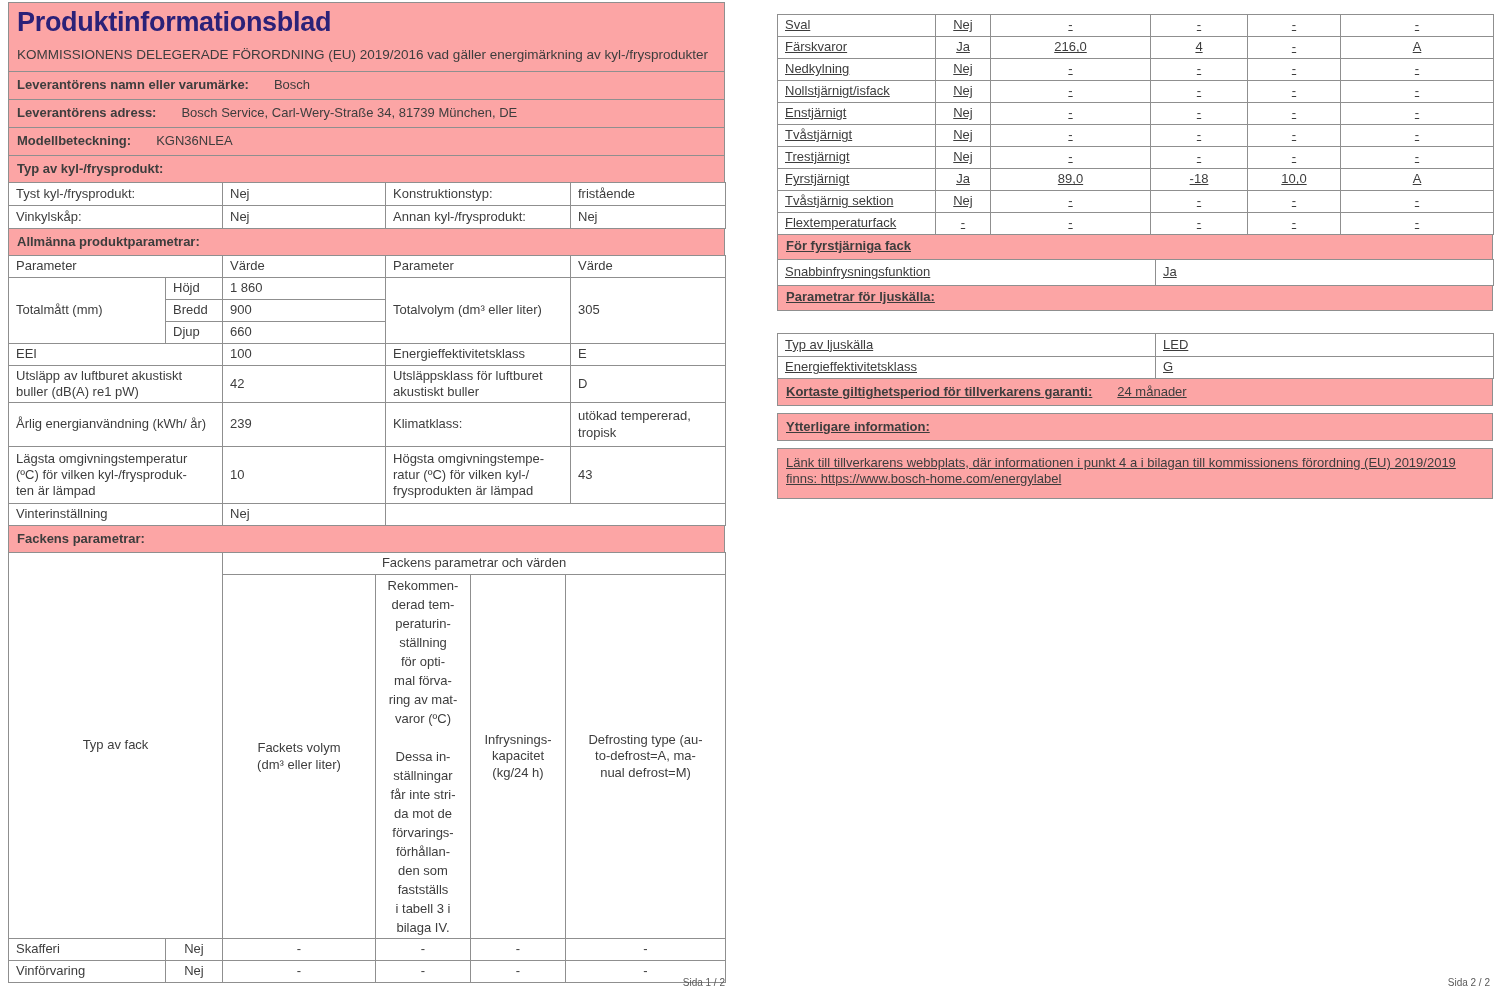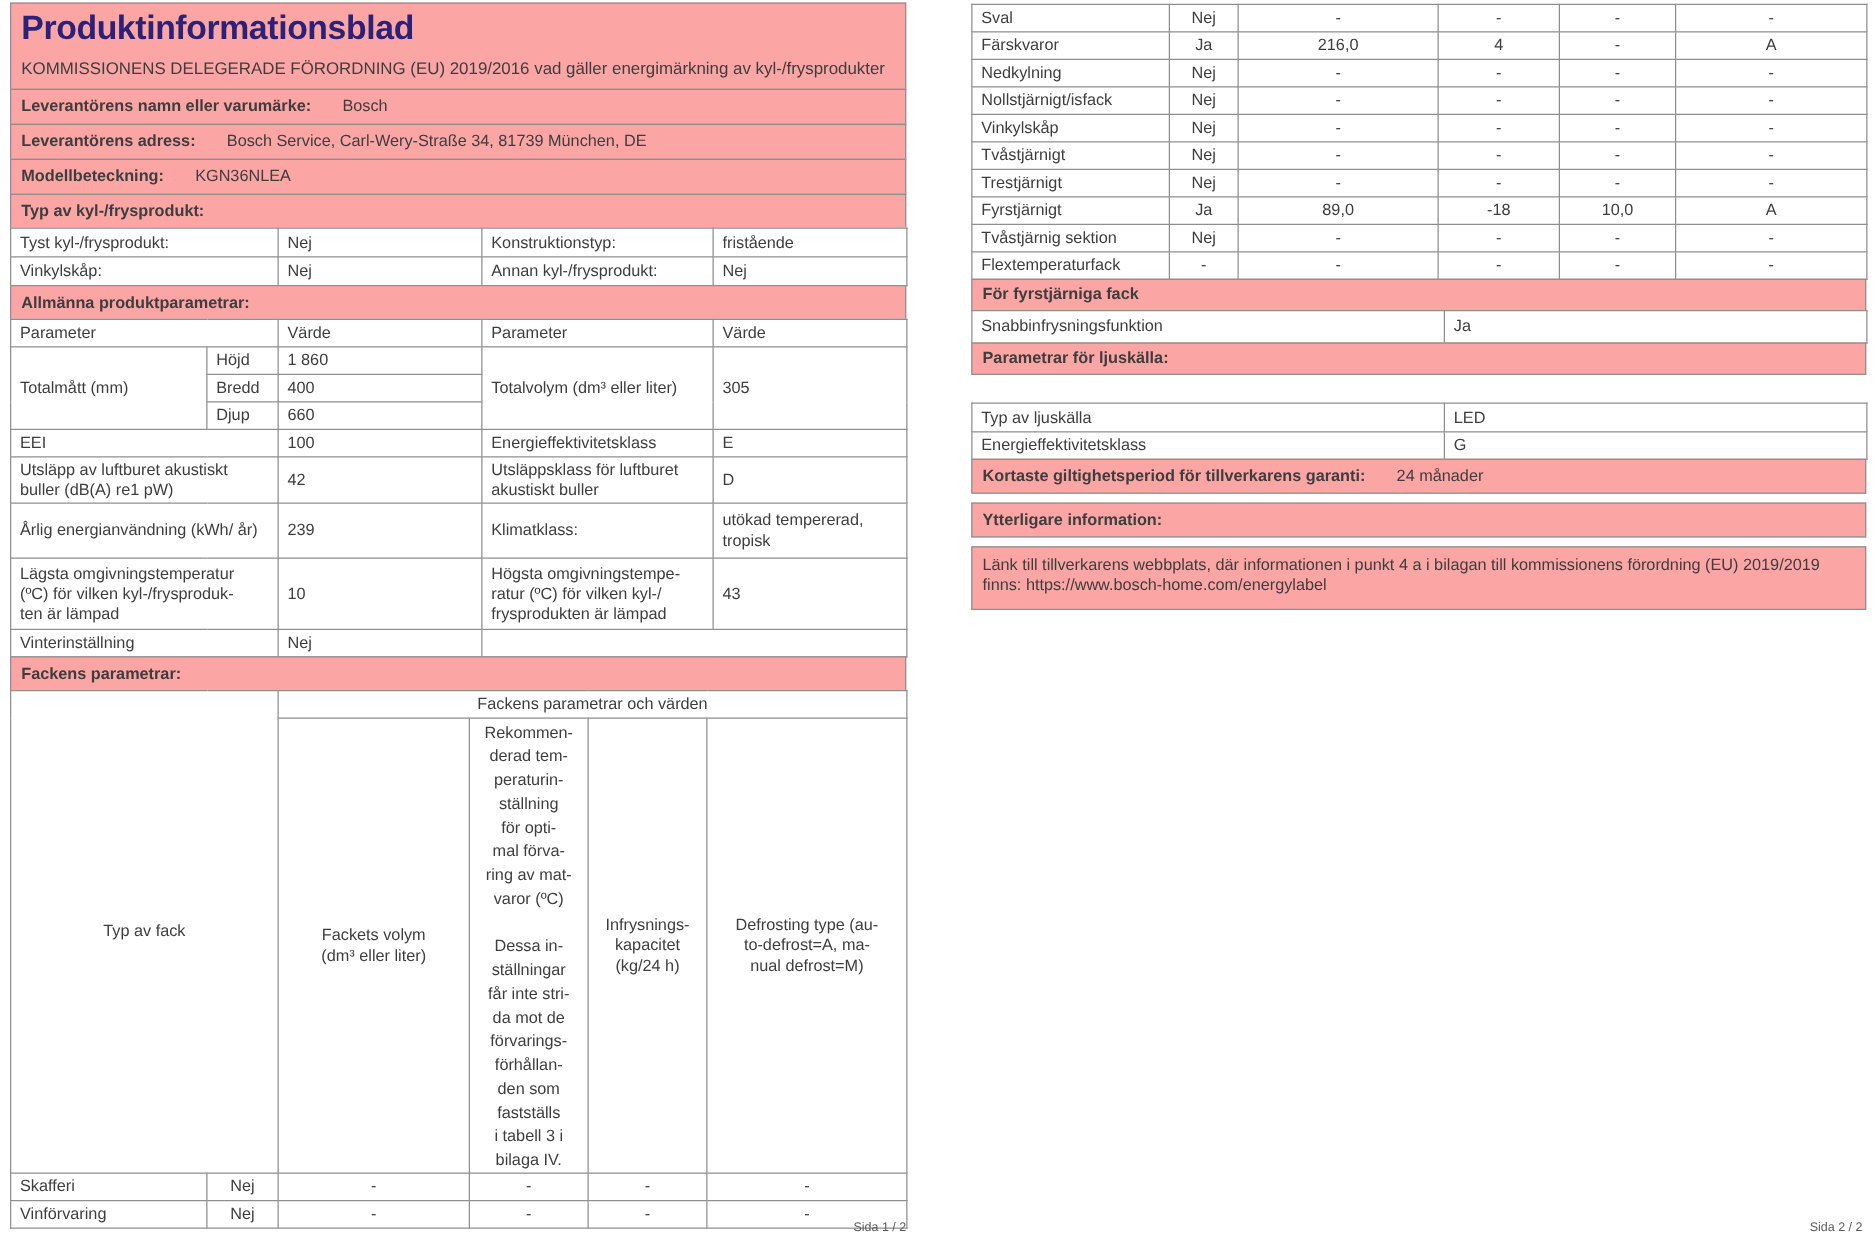--- a/index.html
+++ b/index.html
@@ -4,21 +4,21 @@
 <style>
   * { box-sizing: border-box; margin: 0; padding: 0; }
   html, body { background: #ffffff; }
   .canvas {
     position: relative; width: 1500px; height: 986px; background: #ffffff;
     font-family: "Liberation Sans", sans-serif; font-size: 13px; color: #3d3d3d;
     line-height: 1.25; overflow: hidden;
   }
   .page { position: absolute; }
   #p1 { left: 8px; top: 2px; width: 717px; }
-  #p2 { left: 777px; top: 3px; width: 716px; }
+  #p2 { left: 777px; top: 14px; width: 716px; text-decoration: underline; }
 
   .box { border: 1px solid #8f8f8f; padding: 5px 8px; margin-top: -1px; background: #fca5a5; }
   .box:first-child { margin-top: 0; }
   .bold { font-weight: bold; }
 
   .title-box { height: 70px; padding: 3px 8px; }
   .doc-title { font-size: 27px; font-weight: bold; color: #2b2178; letter-spacing: -0.3px; }
   .doc-subtitle { font-size: 13.5px; margin-top: 7px; color: #3d3d3d; }
 
   .kv { height: 29px; display: flex; align-items: center; gap: 25px; white-space: nowrap; overflow: hidden; }
@@ -119,21 +119,21 @@
         </tr>
         <tr class="h22">
           <td rowspan="3">Totalmått (mm)</td>
           <td>Höjd</td>
           <td>1 860</td>
           <td rowspan="3">Totalvolym (dm³ eller liter)</td>
           <td rowspan="3">305</td>
         </tr>
         <tr class="h22">
           <td>Bredd</td>
-          <td>400</td>
+          <td>900</td>
         </tr>
         <tr class="h22">
           <td>Djup</td>
           <td>660</td>
         </tr>
         <tr class="h22">
           <td colspan="2">EEI</td>
           <td>100</td>
           <td>Energieffektivitetsklass</td>
           <td>E</td>
@@ -280,21 +280,21 @@
           <tr class="h22">
             <td>Nollstjärnigt/isfack</td>
             <td class="c">Nej</td>
             <td class="c">-</td>
             <td class="c">-</td>
             <td class="c">-</td>
             <td class="c">-</td>
           </tr>
 
           <tr class="h22">
-            <td>Vinkylskåp</td>
+            <td>Enstjärnigt</td>
             <td class="c">Nej</td>
             <td class="c">-</td>
             <td class="c">-</td>
             <td class="c">-</td>
             <td class="c">-</td>
           </tr>
 
           <tr class="h22">
             <td>Tvåstjärnigt</td>
             <td class="c">Nej</td>

